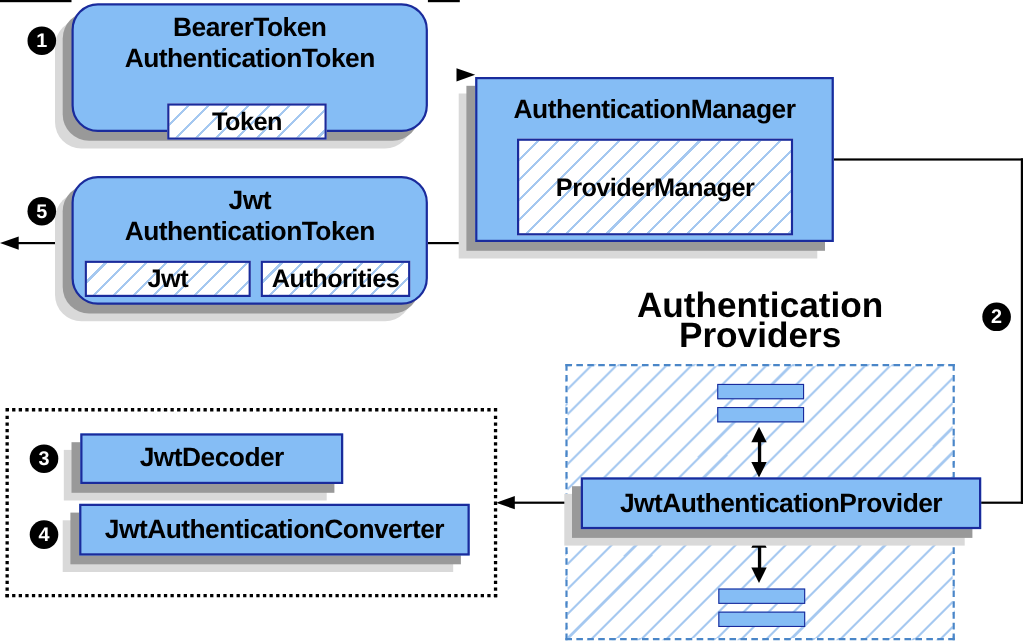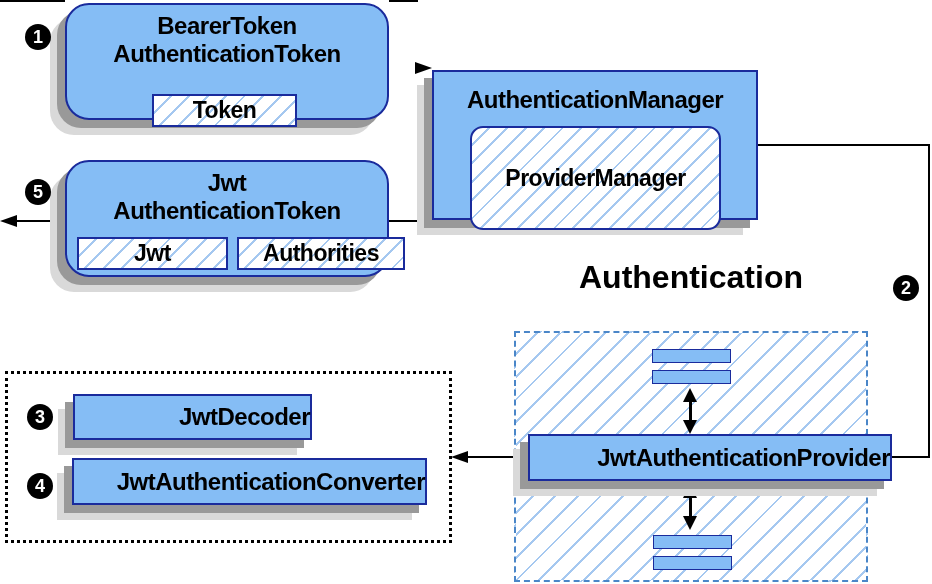--- a/index.html
+++ b/index.html
@@ -17,21 +17,21 @@
     font-family:"Liberation Sans",sans-serif;color:#000;
   }
   .line{position:absolute;background:var(--line);}
   .node{
     position:absolute;box-sizing:border-box;border:2px solid var(--box_border);
     background:var(--box_fill);font-weight:bold;
     box-shadow:-8px 8px 0 var(--shadow1),-15px 15px 0 var(--shadow2);
   }
   .rounded{border-radius:24px;}
   .col{display:flex;flex-direction:column;align-items:center;}
-  .center{display:flex;align-items:center;justify-content:flex-end;}
+  .center{display:flex;align-items:center;justify-content:center;}
   .t-title{font-size:24px;line-height:28px;letter-spacing:-0.5px;white-space:nowrap;}
   .t-inner{font-size:23px;letter-spacing:-0.5px;white-space:nowrap;}
   .hatchbox{
     position:absolute;box-sizing:border-box;border:2px solid var(--box_border);
     background-color:#fff;
     background-image:repeating-linear-gradient(135deg,transparent 0 11px,var(--hatch) 11px 13px);
     display:flex;align-items:center;justify-content:center;font-weight:bold;
   }
   .group-dashed{
     position:absolute;box-sizing:border-box;border:2px dashed var(--dashed_border);
@@ -69,20 +69,21 @@
 
   <div class="line" style="left:389px;top:220px;width:44px;height:2px;"></div>
 
   <div class="line" style="left:14px;top:220px;width:51px;height:2px;"></div>
   <div class="ah ah-left" style="left:0;top:215px;"></div>
 
   <div class="group-dashed" style="left:514px;top:331px;width:354px;height:251px;"></div>
 
   <div class="grouplabel" style="left:515px;top:264px;width:352px;">
     <div>Authentication</div>
+    <div>Providers</div>
   </div>
 
   <div class="ah ah-left" style="left:867px;top:451px;"></div>
 
   <div class="bar" style="left:652px;top:349px;width:79px;height:14px;"></div>
   <div class="bar" style="left:652px;top:370px;width:79px;height:14px;"></div>
   <div class="bar" style="left:653px;top:535px;width:79px;height:14px;"></div>
   <div class="bar" style="left:653px;top:556px;width:79px;height:14px;"></div>
 
   <div class="dbl-arrow" style="left:683px;top:388px;width:14px;height:46px;">
@@ -105,32 +106,32 @@
     <div class="t-title">BearerToken</div>
     <div class="t-title">AuthenticationToken</div>
   </div>
   <div class="hatchbox t-inner" style="left:152px;top:94px;width:145px;height:33px;">
     <span>Token</span>
   </div>
 
   <div class="node col" style="left:432px;top:70px;width:326px;height:150px;padding-top:14px;">
     <div class="t-title">AuthenticationManager</div>
   </div>
-  <div class="hatchbox t-inner" style="left:470px;top:126px;width:251px;height:104px;border-radius:13px;">
+  <div class="hatchbox t-inner" style="left:470px;top:126px;width:251px;height:88px;">
     <span>ProviderManager</span>
   </div>
 
   <div class="node rounded col" style="left:65px;top:160px;width:324px;height:117px;padding-top:7px;">
     <div class="t-title">Jwt</div>
     <div class="t-title">AuthenticationToken</div>
   </div>
   <div class="hatchbox t-inner" style="left:77px;top:237px;width:151px;height:33px;">
     <span>Jwt</span>
   </div>
-  <div class="hatchbox t-inner" style="left:237px;top:237px;width:168px;height:33px;">
+  <div class="hatchbox t-inner" style="left:237px;top:237px;width:136px;height:33px;">
     <span>Authorities</span>
   </div>
 
   <div class="node center t-title" style="left:528px;top:434px;width:364px;height:47px;">
     <span>JwtAuthenticationProvider</span>
   </div>
 
   <div class="node center t-title" style="left:73px;top:394px;width:239px;height:46px;">
     <span>JwtDecoder</span>
   </div>

